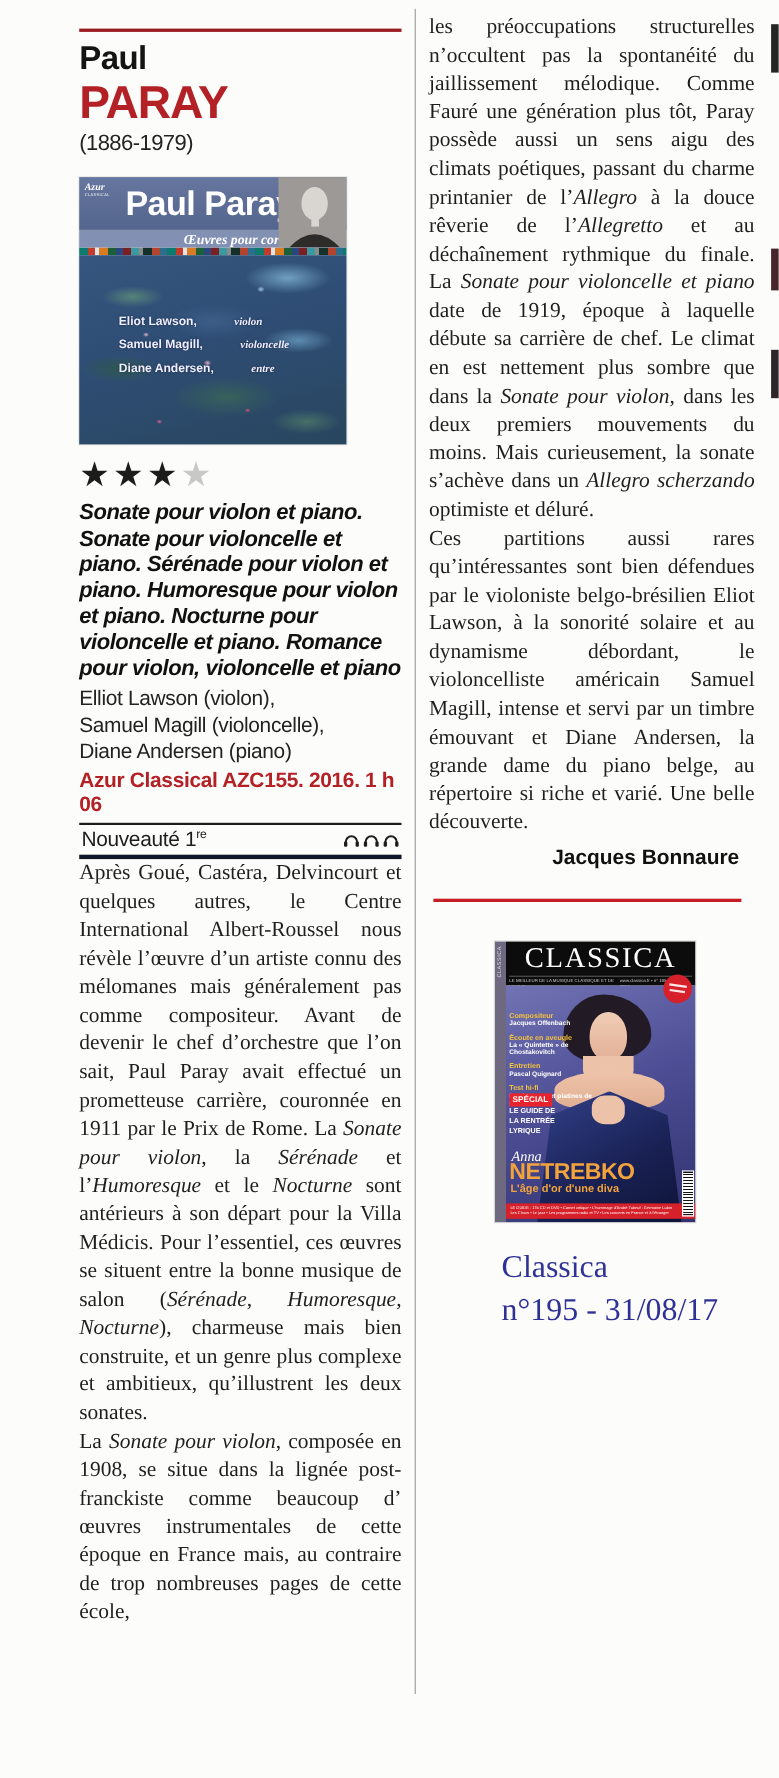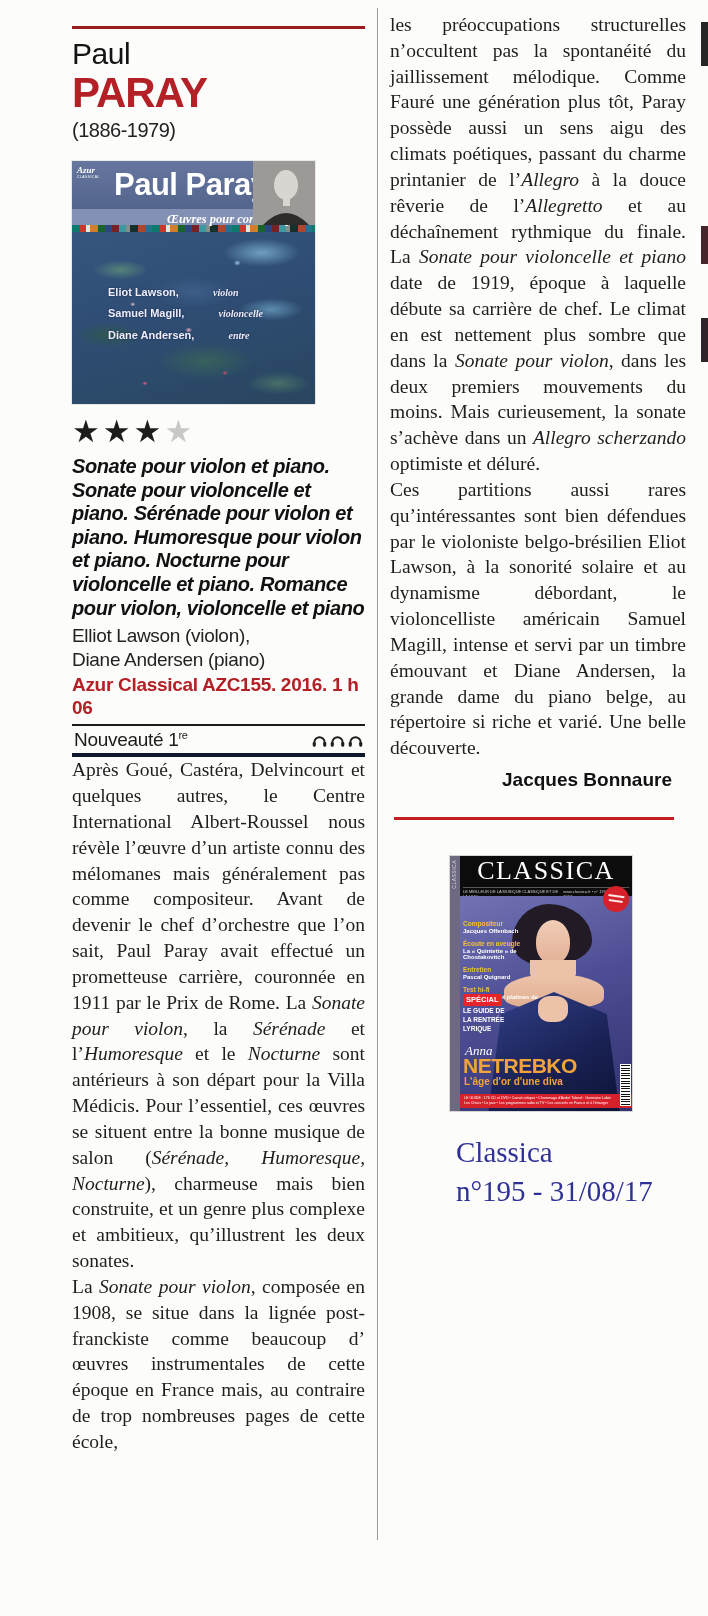--- a/index.html
+++ b/index.html
@@ -11,21 +11,21 @@
   }
   .it{font-style:italic;}
 
   
   .left-col{position:absolute;left:72px;top:26px;width:293px;}
   .right-col{position:absolute;left:390px;top:12px;width:296px;}
   .divider{position:absolute;left:377px;top:8px;width:1px;height:1532px;background:#9a9a9a;}
 
   
   .top-rule{height:3px;background:#9b1c20;margin-bottom:10px;}
-  .name-first{font-family:"Liberation Sans",sans-serif;font-weight:normal;font-size:30px;line-height:1;color:#141414;letter-spacing:-.5px;}
+  .name-first{font-family:"Liberation Sans",sans-serif;font-weight:bold;font-size:30px;line-height:1;color:#141414;letter-spacing:-.5px;}
   .name-last{font-family:"Liberation Sans",sans-serif;font-weight:bold;font-size:42px;line-height:1;color:#b32025;letter-spacing:-1px;margin-top:3px;}
   .dates{font-family:"Liberation Sans",sans-serif;font-size:20px;line-height:1.1;color:#222;margin-top:5px;letter-spacing:-.5px;}
 
   
   .album{margin-top:20px;width:243px;box-shadow:0 0 0 1px rgba(0,0,0,.08);}
   .album-top{position:relative;}
   .album-head{height:48px;background:linear-gradient(#66769f,#53648d);position:relative;}
   .azur-logo{position:absolute;left:5px;top:5px;color:#fff;line-height:1;}
   .azur-name{font-family:"Liberation Serif",serif;font-style:italic;font-weight:bold;font-size:9px;}
   .azur-sub{font-family:"Liberation Sans",sans-serif;font-size:3.5px;letter-spacing:.4px;margin-top:1px;}
@@ -174,20 +174,21 @@
       </div>
     </div>
   </div>
 
   <div class="stars"><span class="star filled">★</span><span class="star filled">★</span><span class="star filled">★</span><span class="star empty">★</span></div>
 
   <div class="works-title">Sonate pour violon et piano. Sonate pour violoncelle et piano. Sérénade pour violon et piano. Humoresque pour violon et piano. Nocturne pour violoncelle et piano. Romance pour violon, violoncelle et piano</div>
 
   <div class="performers">
     <div>Elliot Lawson (violon),</div>
+    <div>Samuel Magill (violoncelle),</div>
     <div>Diane Andersen (piano)</div>
   </div>
 
   <div class="label-info">Azur Classical AZC155. 2016. 1 h 06</div>
 
   <div class="novelty-row">
     <span class="novelty-label"><span>Nouveauté 1</span><sup>re</sup></span>
     <span><span class="hp"><svg width="15" height="14" viewBox="0 0 16 13">
             <path d="M2.5 11V8a5.5 5.5 0 0 1 11 0v3" fill="none" stroke="#1d1d1b" stroke-width="2"></path>
             <rect x="0.8" y="7.6" width="3.2" height="5" rx="1.2" fill="#1d1d1b"></rect>

